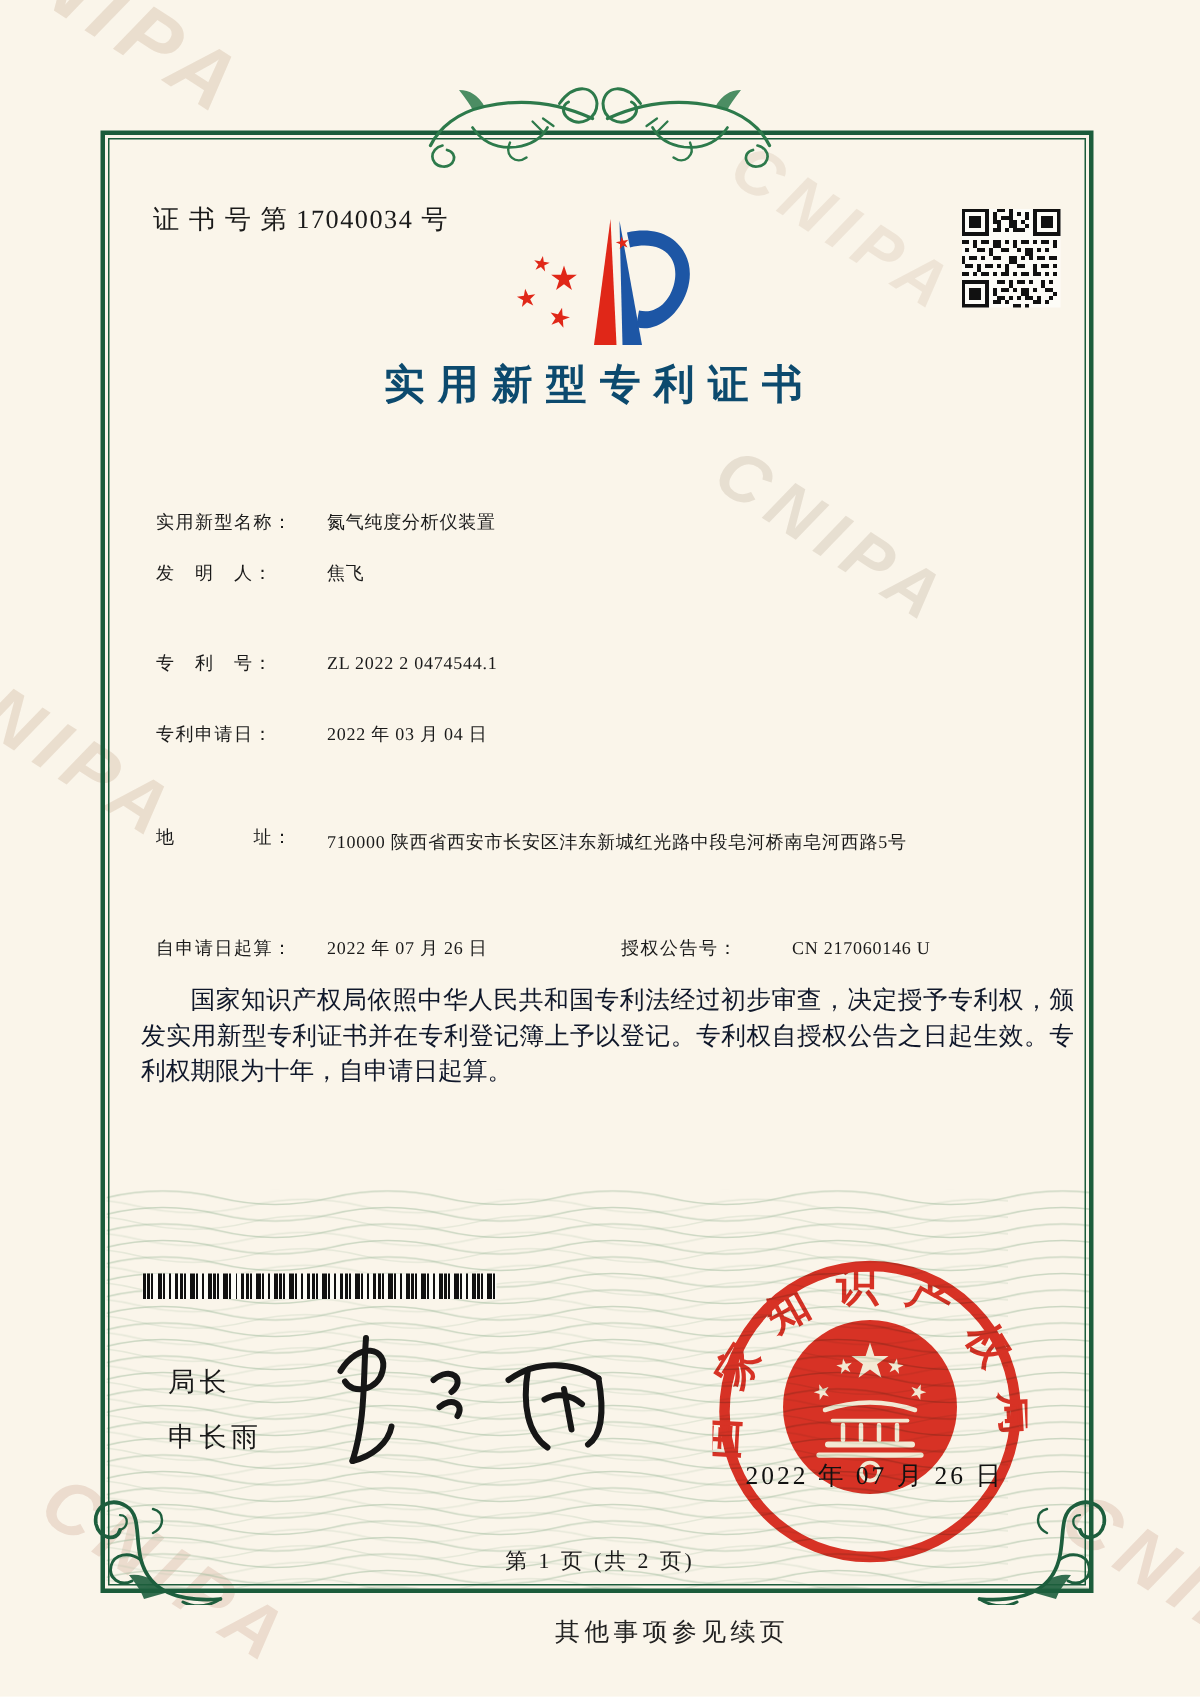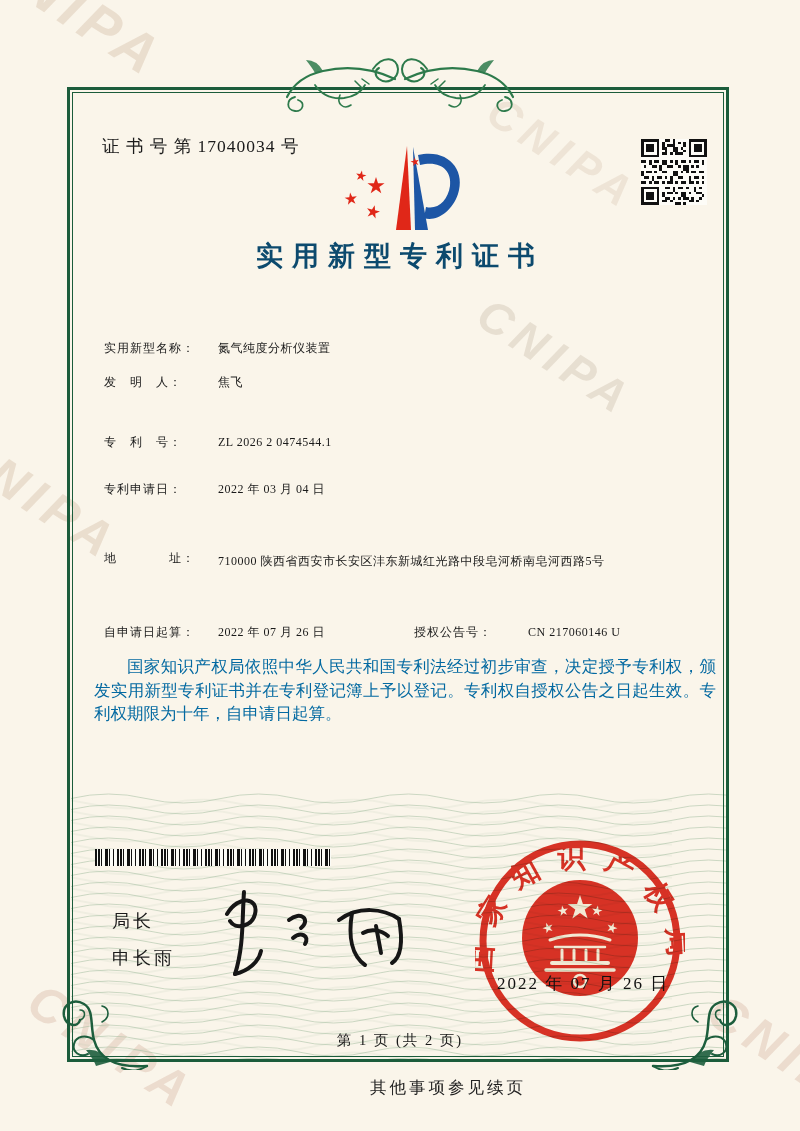--- a/index.html
+++ b/index.html
@@ -33,21 +33,21 @@
          font-weight:700;letter-spacing:9px;color:#0c4a6e;z-index:3;}
   .row{position:absolute;left:104px;font-size:12px;white-space:nowrap;z-index:3;}
   .lbl{display:inline-block;min-width:114px;letter-spacing:1px;}
   .val{letter-spacing:0.5px;}
   .r1{top:340px}.r2{top:374px}.r3{top:434px}.r4{top:481px}.r5{top:528px}
   .r6{top:550px;white-space:normal;}
   .r7{top:624px}
   .addr-val{display:inline-block;width:436px;vertical-align:top;line-height:23px;letter-spacing:0.5px;}
   .grant-date-val{display:inline-block;width:196px;letter-spacing:0.5px;}
   .paras{position:absolute;left:94px;top:655px;width:622px;font-size:16.5px;line-height:23.5px;
-         text-align:justify;color:#0369a1;z-index:3;}
+         text-align:justify;color:#0f172a;z-index:3;}
   .paras p{margin:0;text-indent:2em;}
   .barcode{position:absolute;left:95px;top:849px;width:236px;height:17px;z-index:3;
      background:repeating-linear-gradient(90deg,#101010 0 2px,#fbfbf6 2px 3px,#101010 3px 5px,
      #fbfbf6 5px 6px,#101010 6px 7px,#fbfbf6 7px 10px,#101010 10px 13px,#fbfbf6 13px 14px,
      #101010 14px 15px,#fbfbf6 15px 18px,#101010 18px 19px,#fbfbf6 19px 22px);}
   .signer-title{position:absolute;left:112px;top:909px;font-size:18px;letter-spacing:3px;z-index:3;}
   .signer-name{position:absolute;left:112px;top:946px;font-size:18px;letter-spacing:3px;z-index:3;}
   .signature{position:absolute;left:213px;top:884px;z-index:3;}
   .seal{position:absolute;left:475px;top:836px;z-index:4;mix-blend-mode:multiply;opacity:.95;}
   .seal-date{position:absolute;left:497px;top:972px;font-size:17px;letter-spacing:2px;
@@ -157,21 +157,21 @@
 
   <div class="title">实用新型专利证书</div>
 
   <div class="row r1">
     <span class="lbl">实用新型名称：</span><span class="val">氮气纯度分析仪装置</span>
   </div>
   <div class="row r2">
     <span class="lbl">发　明　人：</span><span class="val">焦飞</span>
   </div>
   <div class="row r3">
-    <span class="lbl">专　利　号：</span><span class="val">ZL 2026 2 0474544.1</span>
+    <span class="lbl">专　利　号：</span><span class="val">ZL 2022 2 0474544.1</span>
   </div>
   <div class="row r4">
     <span class="lbl">专利申请日：</span><span class="val">2022 年 03 月 04 日</span>
   </div>
   <div class="row r6">
     <span class="lbl">地　　　　址：</span><span class="addr-val">710000 陕西省西安市长安区沣东新城红光路中段皂河桥南皂河西路5号</span>
   </div>
   <div class="row r7">
     <span class="lbl">自申请日起算：</span><span class="grant-date-val">2022 年 07 月 26 日</span><span class="lbl">授权公告号：</span><span class="val">CN 217060146 U</span>
   </div>

